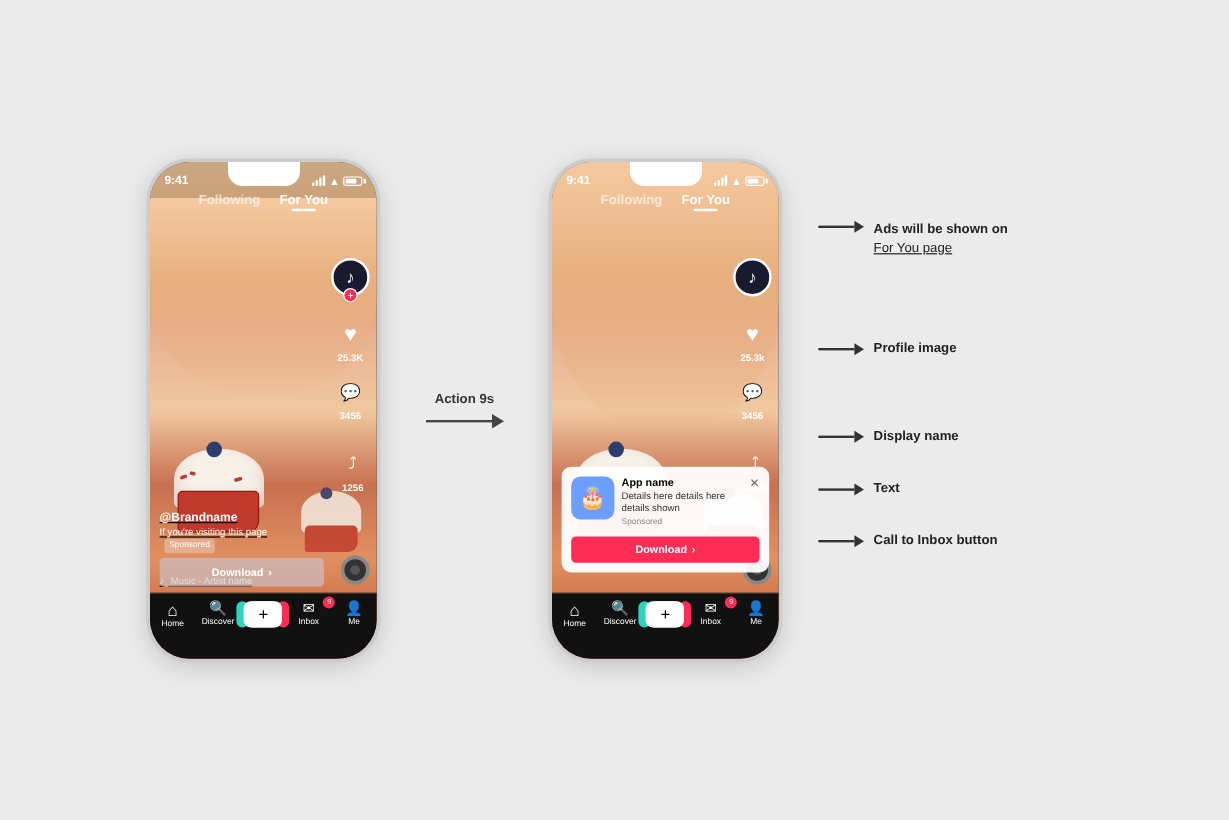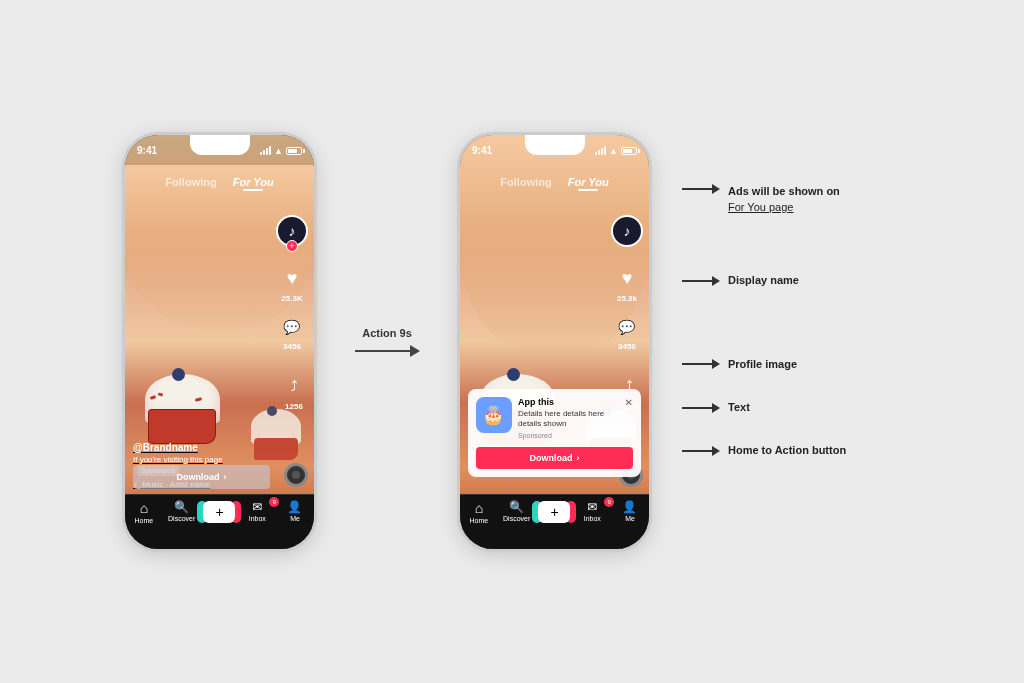--- a/index.html
+++ b/index.html
@@ -233,32 +233,30 @@
     }
 
     
     .top-tabs {
       position: absolute;
       top: 26px; left: 0; right: 0;
       display: flex;
       justify-content: center;
       gap: 16px;
       z-index: 10;
-      margin-top: 15px;
     }
     .tab-item {
       color: rgba(255,255,255,0.65);
       font-size: 11px;
       font-weight: 600;
     }
     .tab-item.active {
       color: #fff;
       font-weight: 800;
       position: relative;
-      font-style: italic;
     }
     .tab-item.active::after {
       content: '';
       position: absolute;
       bottom: -3px;
       left: 50%;
       transform: translateX(-50%);
       width: 20px;
       height: 2px;
       background: #fff;
@@ -355,21 +353,21 @@
       color: #fff;
       font-size: 7px;
       padding: 1px 4px;
       border-radius: 3px;
       display: inline-block;
       margin-left: 4px;
     }
     .music-info {
       color: #fff;
       font-size: 8px;
-      margin-top: 3px;
+      margin-top: 19px;
     }
     .music-note { margin-right: 3px; }
     .download-btn {
       background: rgba(200,200,210,0.6);
       border-radius: 4px;
       height: 24px;
       display: flex;
       align-items: center;
       justify-content: center;
       color: #fff;
@@ -771,21 +769,21 @@
           </div>
         </div>
 
         <div class="ad-overlay">
           <div class="ad-header">
             <div class="ad-content">
               <div class="ad-app-icon">
                 <span>🎂</span>
               </div>
               <div class="ad-text-area">
-                <div class="ad-app-name">App this</div>
+                <div class="ad-app-name">App name</div>
                 <div class="ad-details">Details here details here details shown</div>
                 <div class="ad-sponsored">Sponsored</div>
               </div>
             </div>
             <div class="ad-close">✕</div>
           </div>
           <div class="ad-download-btn">
             <span>Download</span>
             <span>›</span>
           </div>
@@ -825,54 +823,54 @@
       <div class="annotation-arrow">
         <div class="ann-shaft"></div>
         <div class="ann-head"></div>
       </div>
       <div class="annotation-text">
         <strong>Ads will be shown on</strong><br>
         <u>For You page</u>
       </div>
     </div>
 
+    <div class="annotation-row" style="margin-top:40px;">
+      <div class="annotation-arrow">
+        <div class="ann-shaft"></div>
+        <div class="ann-head"></div>
+      </div>
+      <div class="annotation-text">
+        <strong>Profile image</strong>
+      </div>
+    </div>
+
     <div class="annotation-row" style="margin-top:30px;">
       <div class="annotation-arrow">
         <div class="ann-shaft"></div>
         <div class="ann-head"></div>
       </div>
       <div class="annotation-text">
         <strong>Display name</strong>
       </div>
     </div>
 
-    <div class="annotation-row" style="margin-top:40px;">
-      <div class="annotation-arrow">
-        <div class="ann-shaft"></div>
-        <div class="ann-head"></div>
-      </div>
-      <div class="annotation-text">
-        <strong>Profile image</strong>
-      </div>
-    </div>
-
     <div class="annotation-row">
       <div class="annotation-arrow">
         <div class="ann-shaft"></div>
         <div class="ann-head"></div>
       </div>
       <div class="annotation-text">
         <strong>Text</strong>
       </div>
     </div>
 
     <div class="annotation-row">
       <div class="annotation-arrow">
         <div class="ann-shaft"></div>
         <div class="ann-head"></div>
       </div>
       <div class="annotation-text">
-        <strong>Home to Action button</strong>
+        <strong>Call to Inbox button</strong>
       </div>
     </div>
   </div>
 
 </div>
 
 </body></html>

